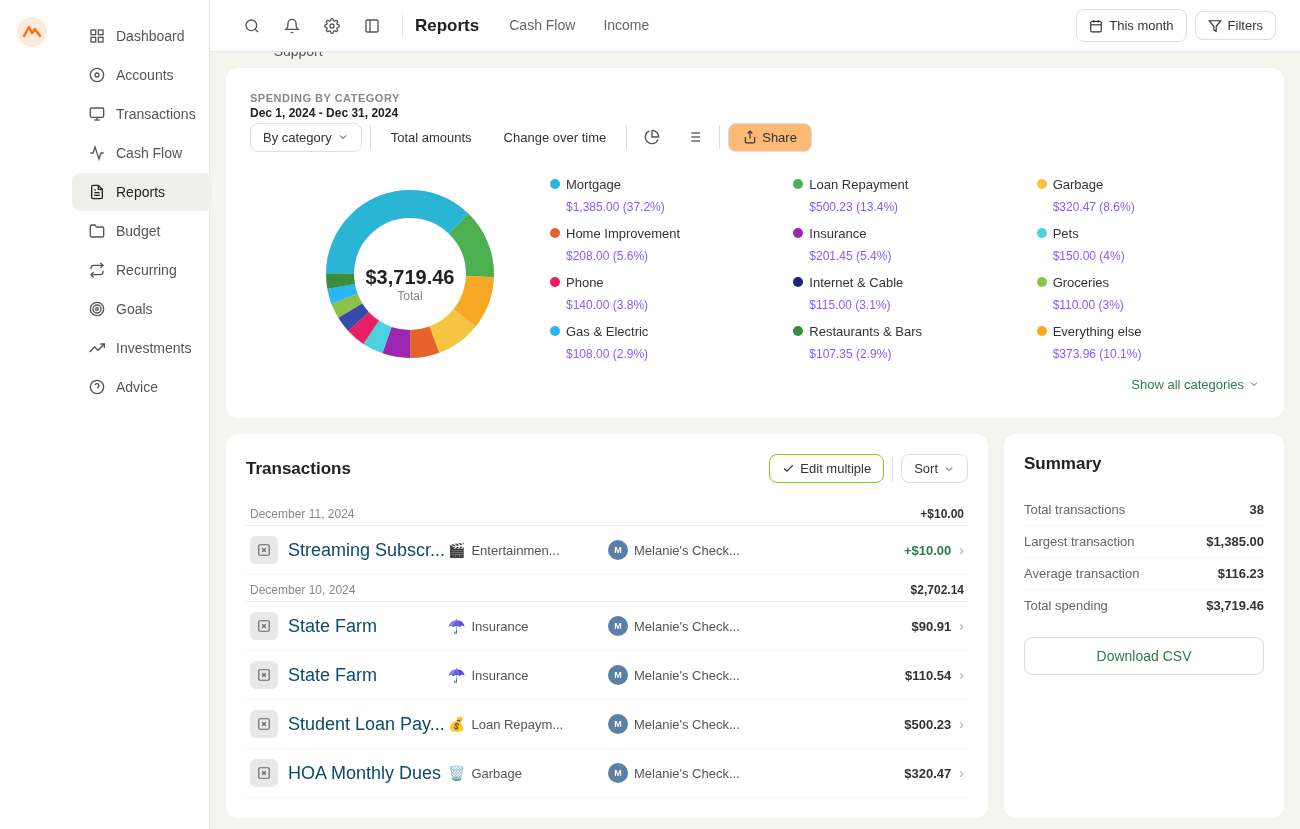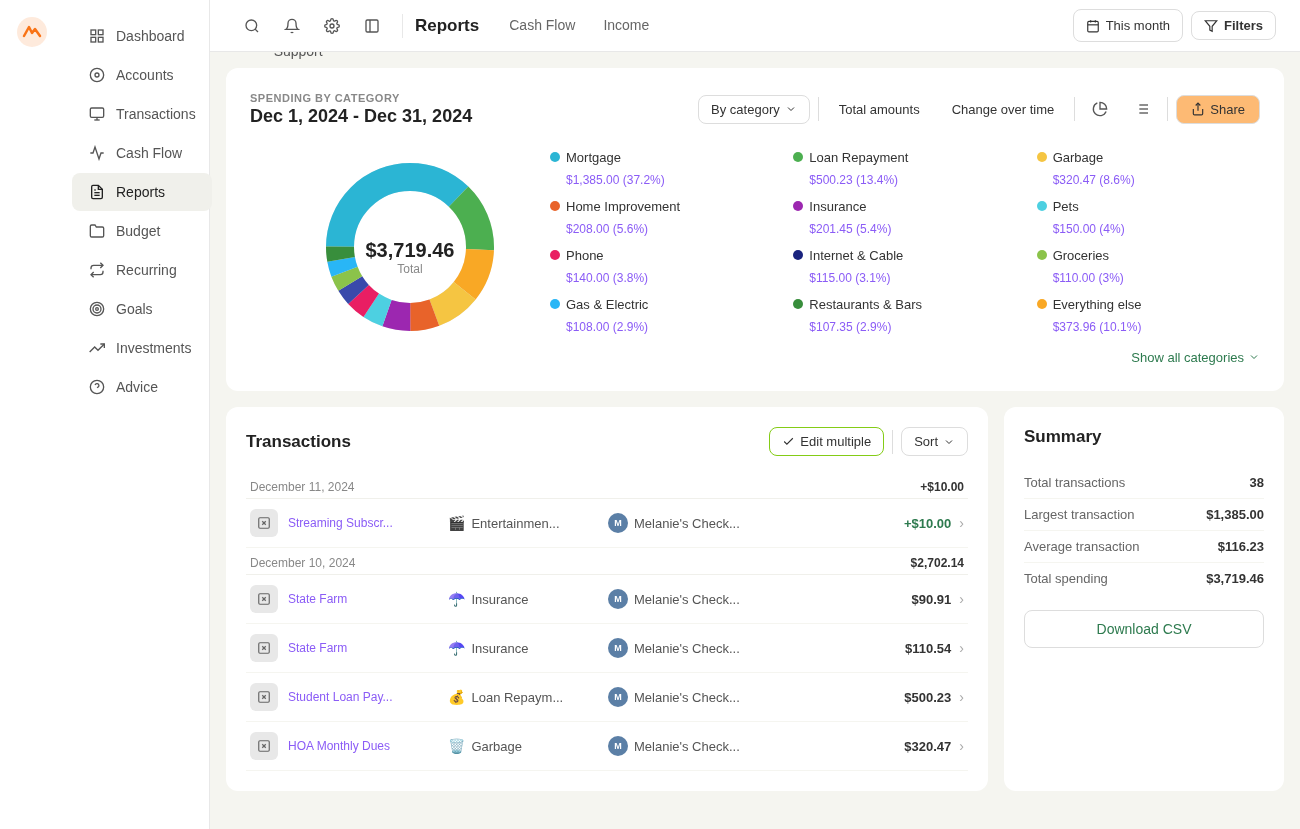--- a/index.html
+++ b/index.html
@@ -20,30 +20,30 @@
     
     .topnav { background: #fff; border-bottom: 1px solid #e8e8e8; display: flex; align-items: center; padding: 0 24px; height: 52px; gap: 0; }
     .topnav-title { font-weight: 700; font-size: 17px; color: #222; margin-right: 16px; }
     .topnav-tabs { display: flex; align-items: center; gap: 0; flex: 1; }
     .topnav-tab { padding: 0 14px; height: 52px; display: flex; align-items: center; font-size: 14px; font-weight: 500; color: #666; cursor: pointer; border-bottom: 2px solid transparent; }
     .topnav-tab.active { color: #e07b39; border-bottom: 2px solid #e07b39; }
     .topnav-right { display: flex; align-items: center; gap: 8px; margin-left: auto; }
     .topnav-icons { display: flex; align-items: center; gap: 4px; }
     .topnav-icon-btn { width: 36px; height: 36px; display: flex; align-items: center; justify-content: center; border-radius: 8px; cursor: pointer; color: #555; }
     .btn-this-month { display: flex; align-items: center; gap: 6px; background: #fff; border: 1px solid #ddd; border-radius: 8px; padding: 8px 12px; font-size: 13px; font-weight: 500; cursor: pointer; color: #333; }
-    .btn-filters { display: flex; align-items: center; gap: 6px; background: #fff; border: 1px solid #ddd; border-radius: 8px; padding: 6px 12px; font-size: 13px; font-weight: 700; cursor: pointer; color: #333; }
+    .btn-filters { display: flex; align-items: center; gap: 6px; background: #fff; border: 1px solid #ddd; border-radius: 8px; padding: 6px 12px; font-size: 13px; font-weight: 400; cursor: pointer; color: #333; }
 
     
     .content { flex: 1; overflow-y: auto; padding: 0; display: flex; flex-direction: column; }
 
     
     .spending-card { background: #fff; margin: 16px; border-radius: 12px; padding: 24px; }
-    .spending-header { display: flex; align-items: flex-start; justify-content: space-between; margin-bottom: 20px; }
+    .spending-header { display: flex; align-items: flex-start; justify-content: space-between; margin-bottom: 20px; flex-direction: column; }
     .spending-title-block .label { font-size: 11px; font-weight: 600; color: #888; text-transform: uppercase; letter-spacing: 0.5px; }
-    .spending-title-block .date-range { font-size: 18px; font-weight: 700; color: #222; margin-top: 2px; }
+    .spending-title-block .date-range { font-size: 12px; font-weight: 700; color: #222; margin-top: 2px; }
     .spending-controls { display: flex; align-items: center; gap: 8px; }
     .control-btn { display: flex; align-items: center; gap: 5px; background: #fff; border: 1px solid #ddd; border-radius: 8px; padding: 6px 12px; font-size: 13px; font-weight: 500; cursor: pointer; color: #333; }
     .control-btn-plain { background: #fff; border: none; border-radius: 8px; padding: 6px 12px; font-size: 13px; font-weight: 500; cursor: pointer; color: #333; }
     .control-icon-btn { width: 34px; height: 34px; display: flex; align-items: center; justify-content: center; border: none; border-radius: 8px; cursor: pointer; background: #fff; color: #555; }
     .btn-share { display: flex; align-items: center; gap: 5px; background: #fdba74; border: 1px solid #ddd; border-radius: 8px; padding: 6px 14px; font-size: 13px; font-weight: 500; cursor: pointer; color: #333; }
     .divider-v { width: 1px; height: 24px; background: #ddd; }
 
     
     .chart-section { display: flex; align-items: center; gap: 40px; }
     .donut-container { width: 200px; height: 220px; position: relative; flex-shrink: 0; display: flex; align-items: center; justify-content: center; margin-left: 60px; }
@@ -63,21 +63,21 @@
     .transactions-header { display: flex; align-items: center; justify-content: space-between; margin-bottom: 16px; }
     .transactions-title { font-size: 17px; font-weight: 700; color: #222; }
     .transactions-controls { display: flex; align-items: center; gap: 8px; }
     .btn-edit-multiple { display: flex; align-items: center; gap: 5px; background: #fff; border: 1px solid #84cc16; border-radius: 8px; padding: 6px 12px; font-size: 13px; cursor: pointer; color: #333; }
     .btn-sort { display: flex; align-items: center; gap: 5px; background: #fff; border: 1px solid #ddd; border-radius: 8px; padding: 6px 12px; font-size: 13px; cursor: pointer; color: #333; }
 
     
     .tx-date-row { display: flex; align-items: center; justify-content: space-between; padding: 8px 4px 4px; font-size: 12px; color: #888; border-bottom: 1px solid #f0f0eb; }
     .tx-row { display: flex; align-items: center; padding: 10px 4px; border-bottom: 1px solid #f5f5f0; cursor: pointer; }
     .tx-icon { width: 28px; height: 28px; border-radius: 6px; background: #e8e8e8; display: flex; align-items: center; justify-content: center; font-size: 13px; flex-shrink: 0; margin-right: 10px; }
-    .tx-name { flex: 0 0 160px; font-size: 12px; color: #8b5cf6; }
+    .tx-name { flex: 0 0 160px; font-size: 18px; color: #0c4a6e; }
     .tx-cat { flex: 0 0 160px; display: flex; align-items: center; gap: 6px; font-size: 13px; color: #555; }
     .tx-cat-icon { font-size: 14px; }
     .tx-acct { flex: 0 0 160px; display: flex; align-items: center; gap: 6px; font-size: 13px; color: #555; }
     .tx-acct-avatar { width: 20px; height: 20px; border-radius: 50%; background: #5b7fa6; display: flex; align-items: center; justify-content: center; font-size: 9px; color: #fff; font-weight: 600; }
     .tx-amount { margin-left: auto; font-size: 13px; font-weight: 600; color: #333; }
     .tx-amount.positive { color: #2d7a4e; }
     .tx-chevron { color: #aaa; margin-left: 8px; font-size: 14px; }
 
     
     .summary-card { width: 280px; background: #fff; border-radius: 12px; padding: 20px; flex-shrink: 0; }

